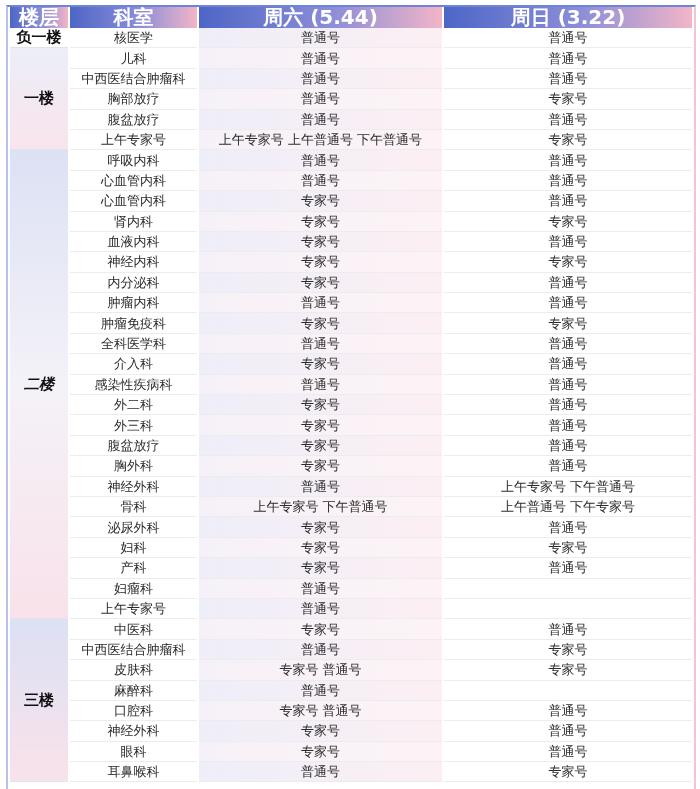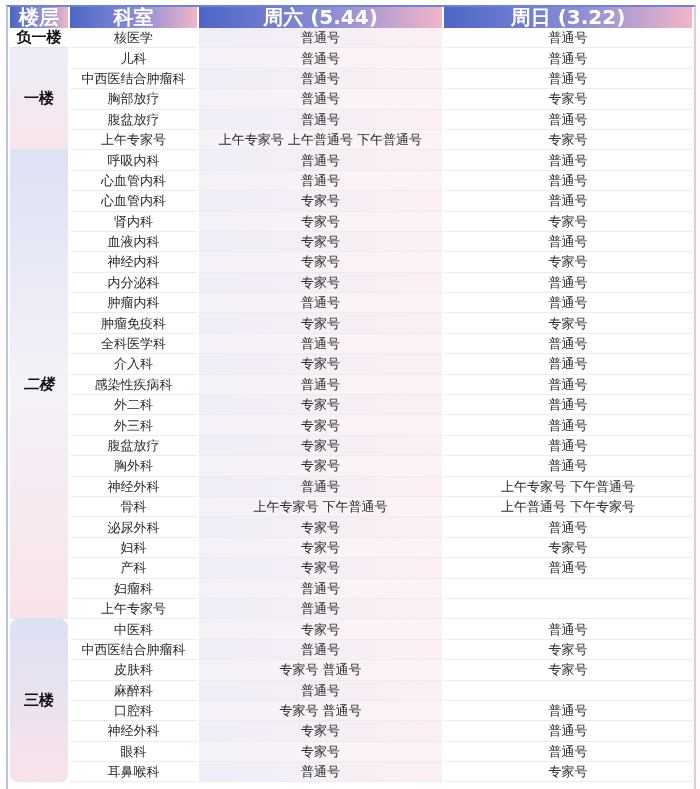--- a/index.html
+++ b/index.html
@@ -54,21 +54,21 @@
   }
   td.floor {
     font-size: 15px;
     font-weight: bold;
     color: #111111;
     border-bottom: 1px solid #e2e2ea;
   }
   td.floor-0 { background: #ffffff; }
   td.floor-1 { background: linear-gradient(180deg, #eceef8 0%, #f9e4ec 100%); }
   td.floor-2 { background: linear-gradient(180deg, #dce1f4 0%, #f4f2f8 50%, #f9e2ea 100%); font-style: italic; }
-  td.floor-3 { background: linear-gradient(180deg, #dce1f4 0%, #f9e2ea 100%); border-radius: 8px; }
+  td.floor-3 { background: linear-gradient(180deg, #dce1f4 0%, #f9e2ea 100%); }
   td.sat.tint-a { background: linear-gradient(90deg, #eeeef9 0%, #fceff3 100%); }
   td.sat.tint-b { background: linear-gradient(90deg, #f6f1f8 0%, #fdf3f6 100%); }
   tr.partial td {
     height: 9px;
     border-bottom: none;
     background: #ffffff;
   }
 </style>
 </head>
 <body>

